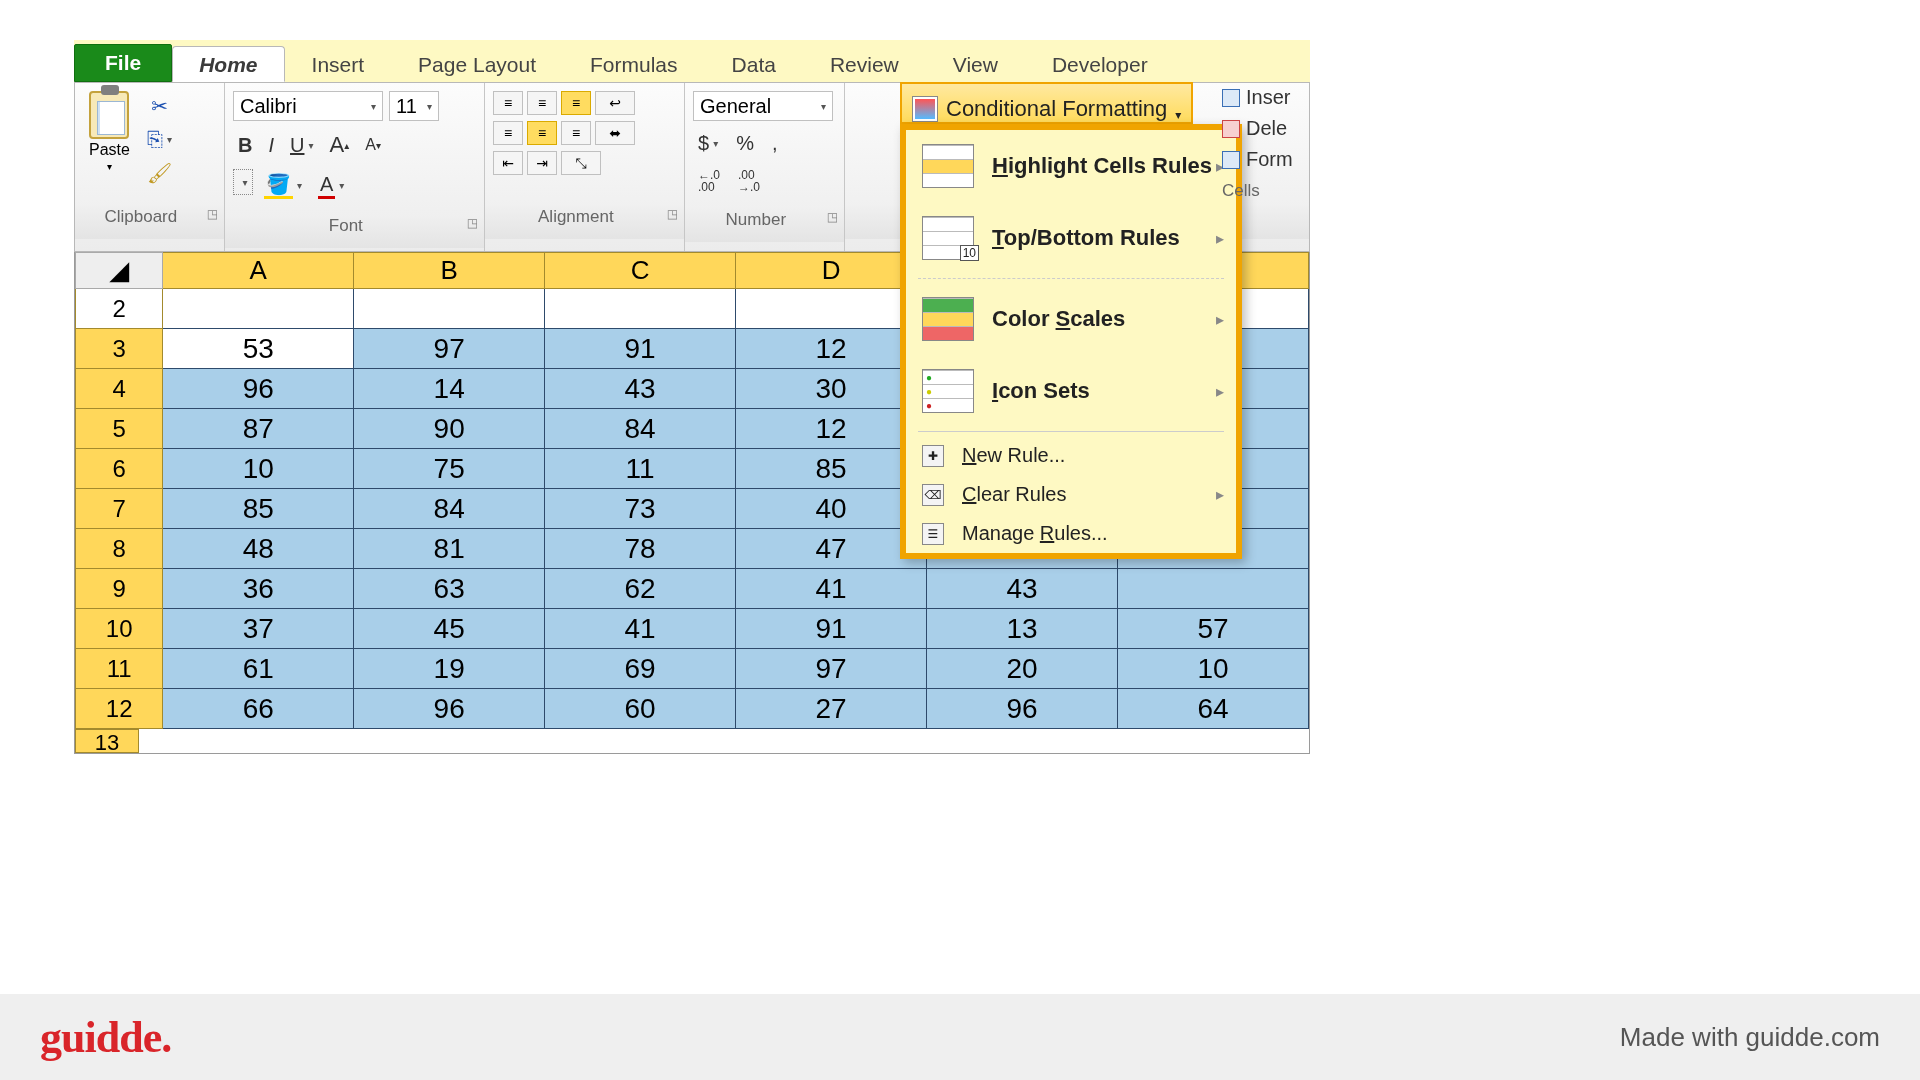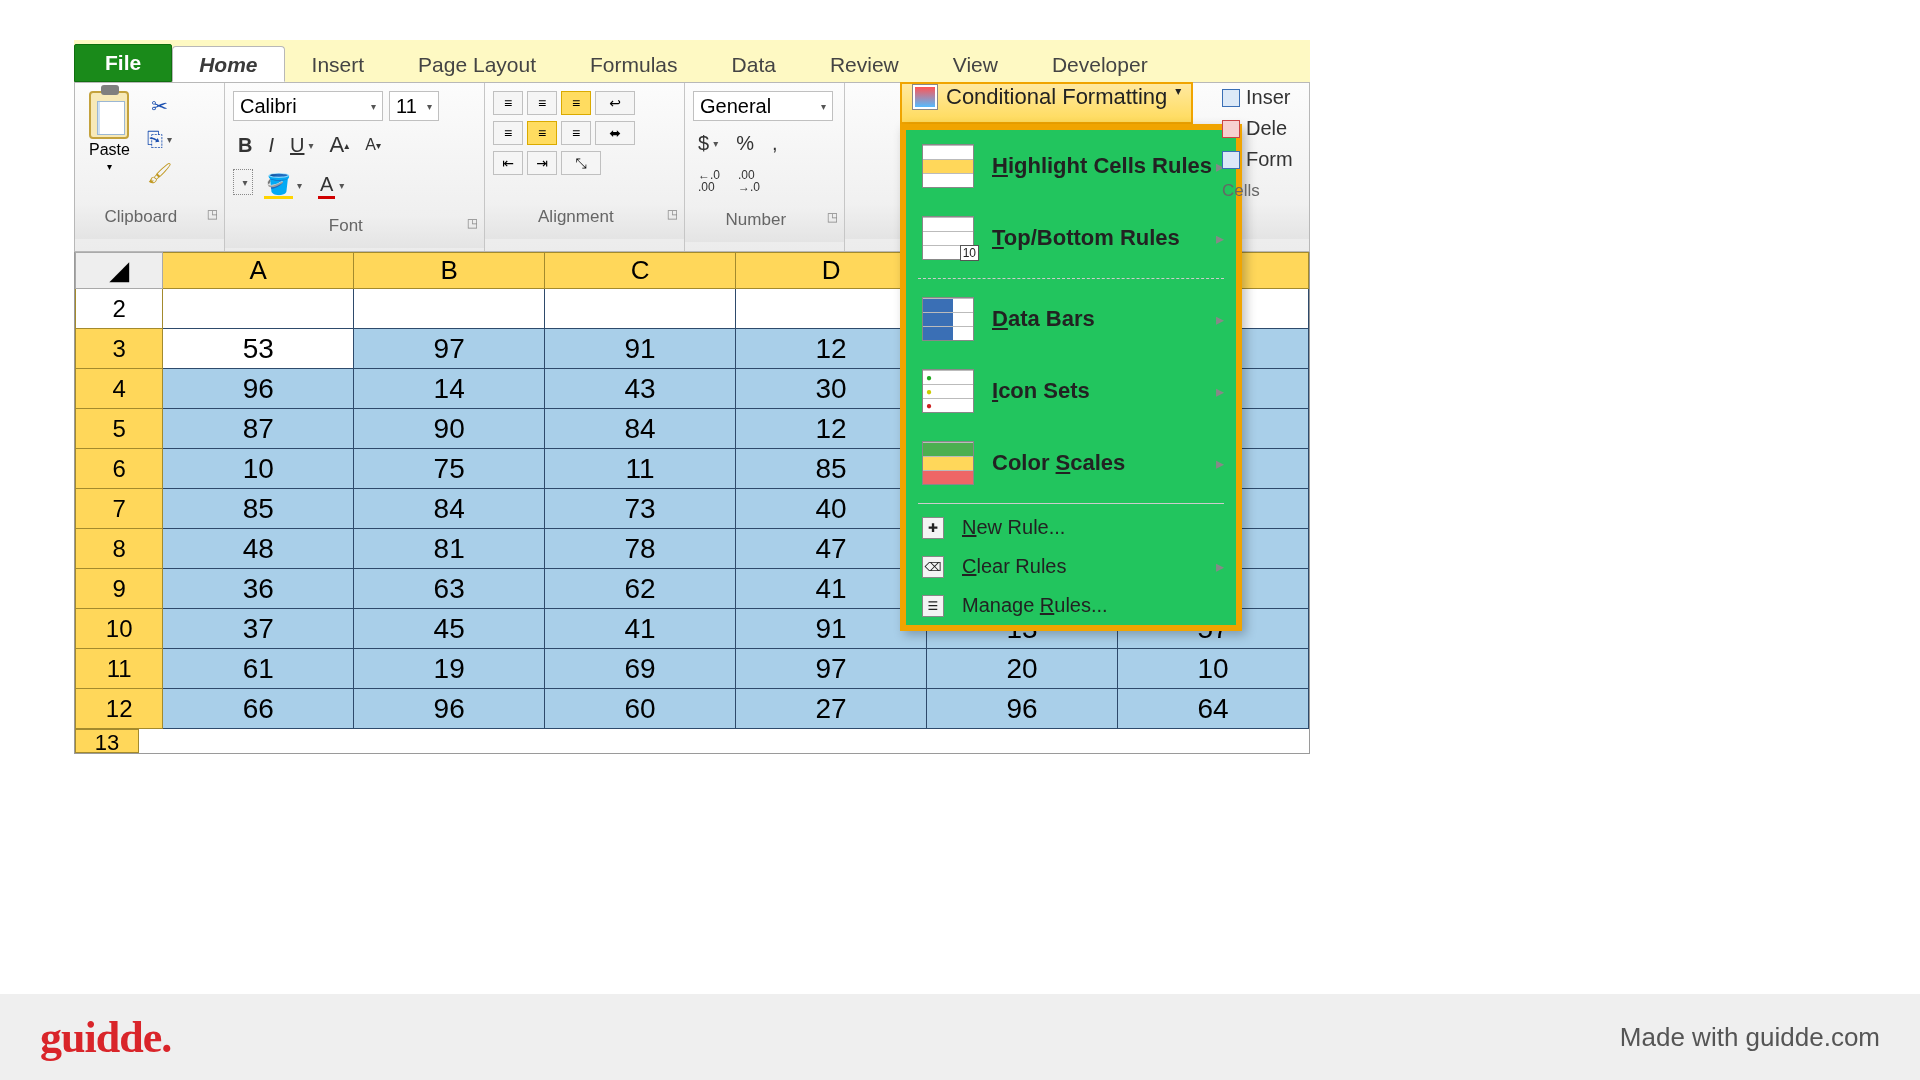--- a/index.html
+++ b/index.html
@@ -41,24 +41,24 @@
   table.sheet { border-collapse:collapse; table-layout:fixed; width:100%; }
   .sheet th, .sheet td { border:1px solid #2e4a6b; text-align:center; font-size:28px; height:40px; }
   .sheet thead th { background:#ffd75a; font-weight:normal; font-size:26px; height:36px; border:1px solid #a38a2d;}
   .sheet .rowhdr { background:#ffd75a; width:64px; font-size:24px; border:1px solid #a38a2d;}
   .sheet td { background:#a9cfe9; }
   .sheet tr.r2 td { background:#fff; }
   .sheet td.active { background:#fff; }
   .sheet .corner { background:#eee; border:1px solid #a9a9a9;}
   
   .cf-container { position:absolute; top:82px; left:900px; }
-  .cf-btn { background:linear-gradient(#ffe9a0,#ffdb5c); border:2px solid #f0a400; height:42px; display:flex; align-items:flex-start; padding:0 10px; font-size:22px; color:#222; gap:8px;}
+  .cf-btn { background:linear-gradient(#ffe9a0,#ffdb5c); border:2px solid #f0a400; height:42px; display:flex; align-items:flex-end; padding:0 10px; font-size:22px; color:#222; gap:8px;}
   .cf-btn .cf-ic{ width:26px; height:26px; background:#fff; border:1px solid #888; position:relative;}
   .cf-btn .cf-ic::before{content:"";position:absolute;inset:2px;background:linear-gradient(#f55,#5bf);}  
-  .cf-menu { position:absolute; top:42px; left:0; width:342px; background:#22c55e; border:6px solid #f0a400; box-shadow:4px 4px 10px rgba(0,0,0,.25);}
+  .cf-menu { position:absolute; top:42px; left:0; width:342px; background:#fef9c3; border:6px solid #f0a400; box-shadow:4px 4px 10px rgba(0,0,0,.25);}
   .cf-item { display:flex; align-items:center; gap:18px; padding:14px 16px; font-size:22px; color:#222; cursor:pointer; position:relative;}
   .cf-item.sub::after{ content:"▸"; position:absolute; right:12px; color:#888; font-size:16px;}
   .cf-item .u { text-decoration:underline; }
   .cf-item.small { padding:8px 16px; font-size:20px;}
   .cf-sep { border-top:1px dashed #ccc; margin:4px 12px;}
   .cf-sep.solid { border-top:1px solid #ccc;}
   .cf-icon { width:52px; height:44px; border:1px solid #888; background:#fff; display:flex; flex-direction:column; }
   .cf-icon .row{flex:1; border-top:1px solid #bbb;}
   .cf-icon.hl .row:nth-child(2){background:#ffd75a;}
   .cf-icon.tb {position:relative;}
@@ -356,42 +356,34 @@
     <div class="cf-item sub">
       <span class="cf-icon tb">
           <span class="row"></span>
           <span class="row"></span>
           <span class="row"></span>
         </span>
       <span><b><span class="u">T</span><span>op/Bottom Rules</span></b></span>
     </div>
     <div class="cf-sep"></div>
     <div class="cf-item sub">
-      <span class="cf-icon db">
+      <span class="cf-icon cs">
           <span class="row"></span>
           <span class="row"></span>
           <span class="row"></span>
         </span>
-      <span><b><span class="u">D</span><span>ata Bars</span></b></span>
+      <span><b><span>Color </span><span class="u">S</span><span>cales</span></b></span>
     </div>
     <div class="cf-item sub">
       <span class="cf-icon is">
           <span class="row"></span>
           <span class="row"></span>
           <span class="row"></span>
         </span>
       <span><b><span class="u">I</span><span>con Sets</span></b></span>
-    </div>
-    <div class="cf-item sub">
-      <span class="cf-icon cs">
-          <span class="row"></span>
-          <span class="row"></span>
-          <span class="row"></span>
-        </span>
-      <span><b><span>Color </span><span class="u">S</span><span>cales</span></b></span>
     </div>
     <div class="cf-sep solid"></div>
     <div class="cf-item small">
       <span class="small-ic">✚</span>
       <span><span class="u">N</span><span>ew Rule...</span></span>
     </div>
     <div class="cf-item small sub">
       <span class="small-ic">⌫</span>
       <span><span class="u">C</span><span>lear Rules</span></span>
     </div>

